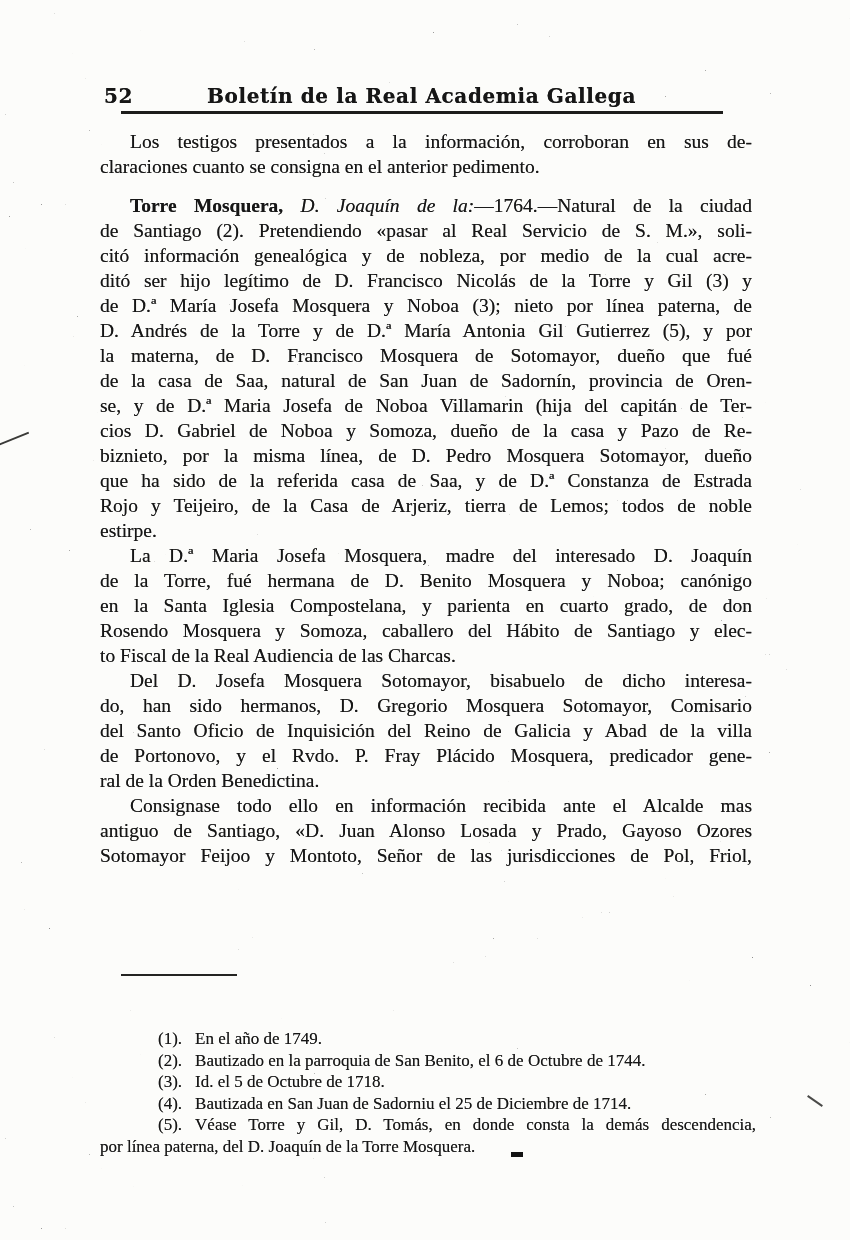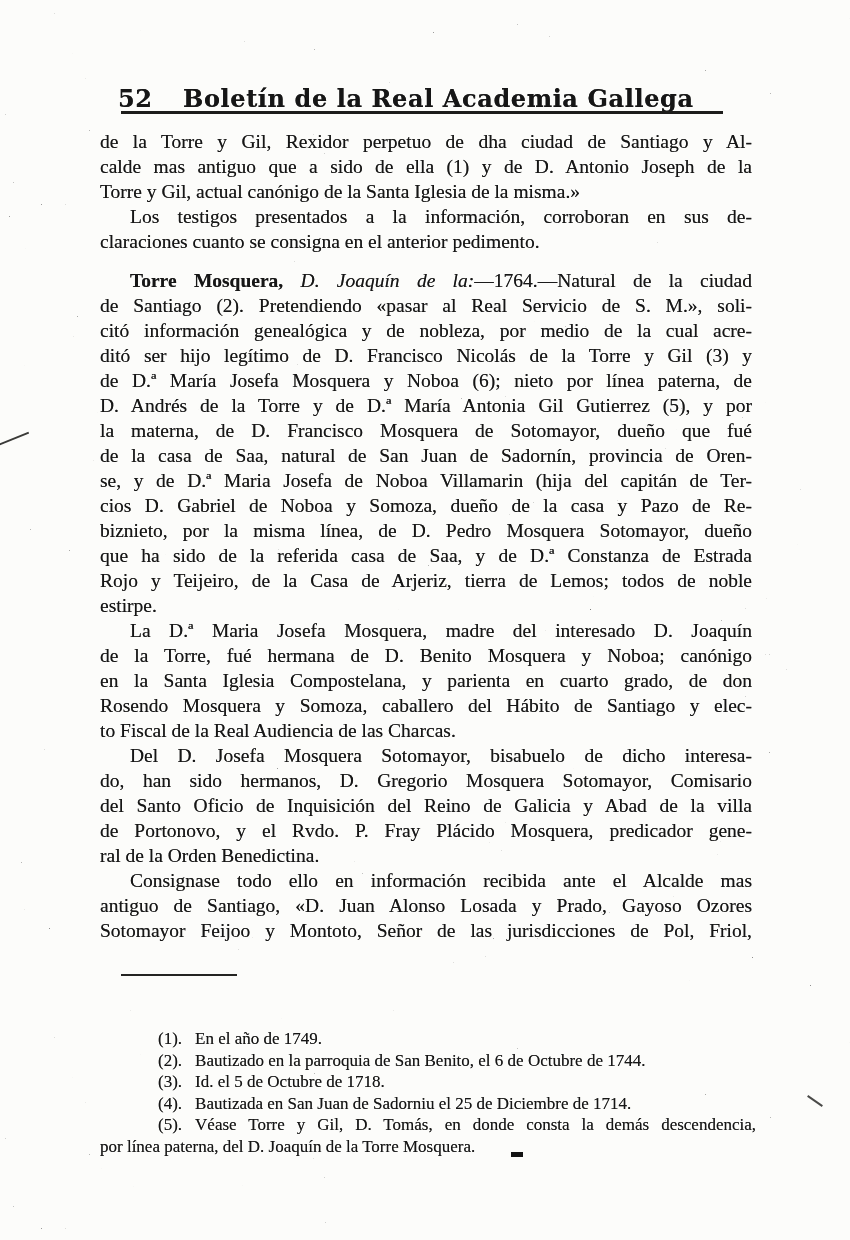--- a/index.html
+++ b/index.html
@@ -16,27 +16,27 @@
   .noise-layer {
     position: absolute;
     inset: 0;
     z-index: 3;
     pointer-events: none;
     opacity: .5;
   }
   
   .header-row {
     position: absolute;
-    top: 84px; left: 118px; width: 606px;
+    top: 84px; left: 104px; width: 606px;
     display: flex;
     align-items: center;
     z-index: 2;
     font-family: "DejaVu Serif", serif;
     font-weight: 700;
-    font-size: 24px;
+    font-size: 20px;
     letter-spacing: .6px;
     text-shadow: 0 0 .5px rgba(0,0,0,.7);
   }
   .pagenum { flex: 0 0 auto; }
   .jtitle  { flex: 1 1 auto; text-align: center; }
   .header-rule {
     position: absolute;
     top: 111px; left: 121px; width: 602px; height: 3px;
     background: #1d1d1b;
     z-index: 2;
@@ -114,39 +114,34 @@
   </svg>
 
   <div class="header-row">
     <span class="pagenum">52</span>
     <span class="jtitle">Boletín de la Real Academia Gallega</span>
   </div>
   <div class="header-rule"></div>
 
   <main class="textblock">
 
-    <p class="para">
-      <span class="ln just">de la Torre y Gil, Rexidor perpetuo de dha ciudad de Santiago y Al-</span>
-      <span class="ln just">calde mas antiguo que a sido de ella (1) y de D. Antonio Joseph de la</span>
-      <span class="ln">Torre y Gil, actual canónigo de la Santa Iglesia de la misma.»</span>
-    </p>
 
     <p class="para">
       <span class="ln just ind">Los testigos presentados a la información, corroboran en sus de-</span>
       <span class="ln">claraciones cuanto se consigna en el anterior pedimento.</span>
     </p>
 
     <p class="para para-entry">
       <span class="ln just ind">
         <span class="entry-name">Torre Mosquera,</span><span class="entry-person"> D. Joaquín de la:</span><span>—1764.—Natural de la ciudad</span>
       </span>
       <span class="ln just">de Santiago (2). Pretendiendo «pasar al Real Servicio de S. M.», soli-</span>
       <span class="ln just">citó información genealógica y de nobleza, por medio de la cual acre-</span>
       <span class="ln just">ditó ser hijo legítimo de D. Francisco Nicolás de la Torre y Gil (3) y</span>
-      <span class="ln just">de D.ª María Josefa Mosquera y Noboa (6); nieto por línea paterna, de</span>
+      <span class="ln just">de D.ª María Josefa Mosquera y Noboa (3); nieto por línea paterna, de</span>
       <span class="ln just">D. Andrés de la Torre y de D.ª María Antonia Gil Gutierrez (5), y por</span>
       <span class="ln just">la materna, de D. Francisco Mosquera de Sotomayor, dueño que fué</span>
       <span class="ln just">de la casa de Saa, natural de San Juan de Sadornín, provincia de Oren-</span>
       <span class="ln just">se, y de D.ª Maria Josefa de Noboa Villamarin (hija del capitán de Ter-</span>
       <span class="ln just">cios D. Gabriel de Noboa y Somoza, dueño de la casa y Pazo de Re-</span>
       <span class="ln just">biznieto, por la misma línea, de D. Pedro Mosquera Sotomayor, dueño</span>
       <span class="ln just">que ha sido de la referida casa de Saa, y de D.ª Constanza de Estrada</span>
       <span class="ln just">Rojo y Teijeiro, de la Casa de Arjeriz, tierra de Lemos; todos de noble</span>
       <span class="ln">estirpe.</span>
     </p>

